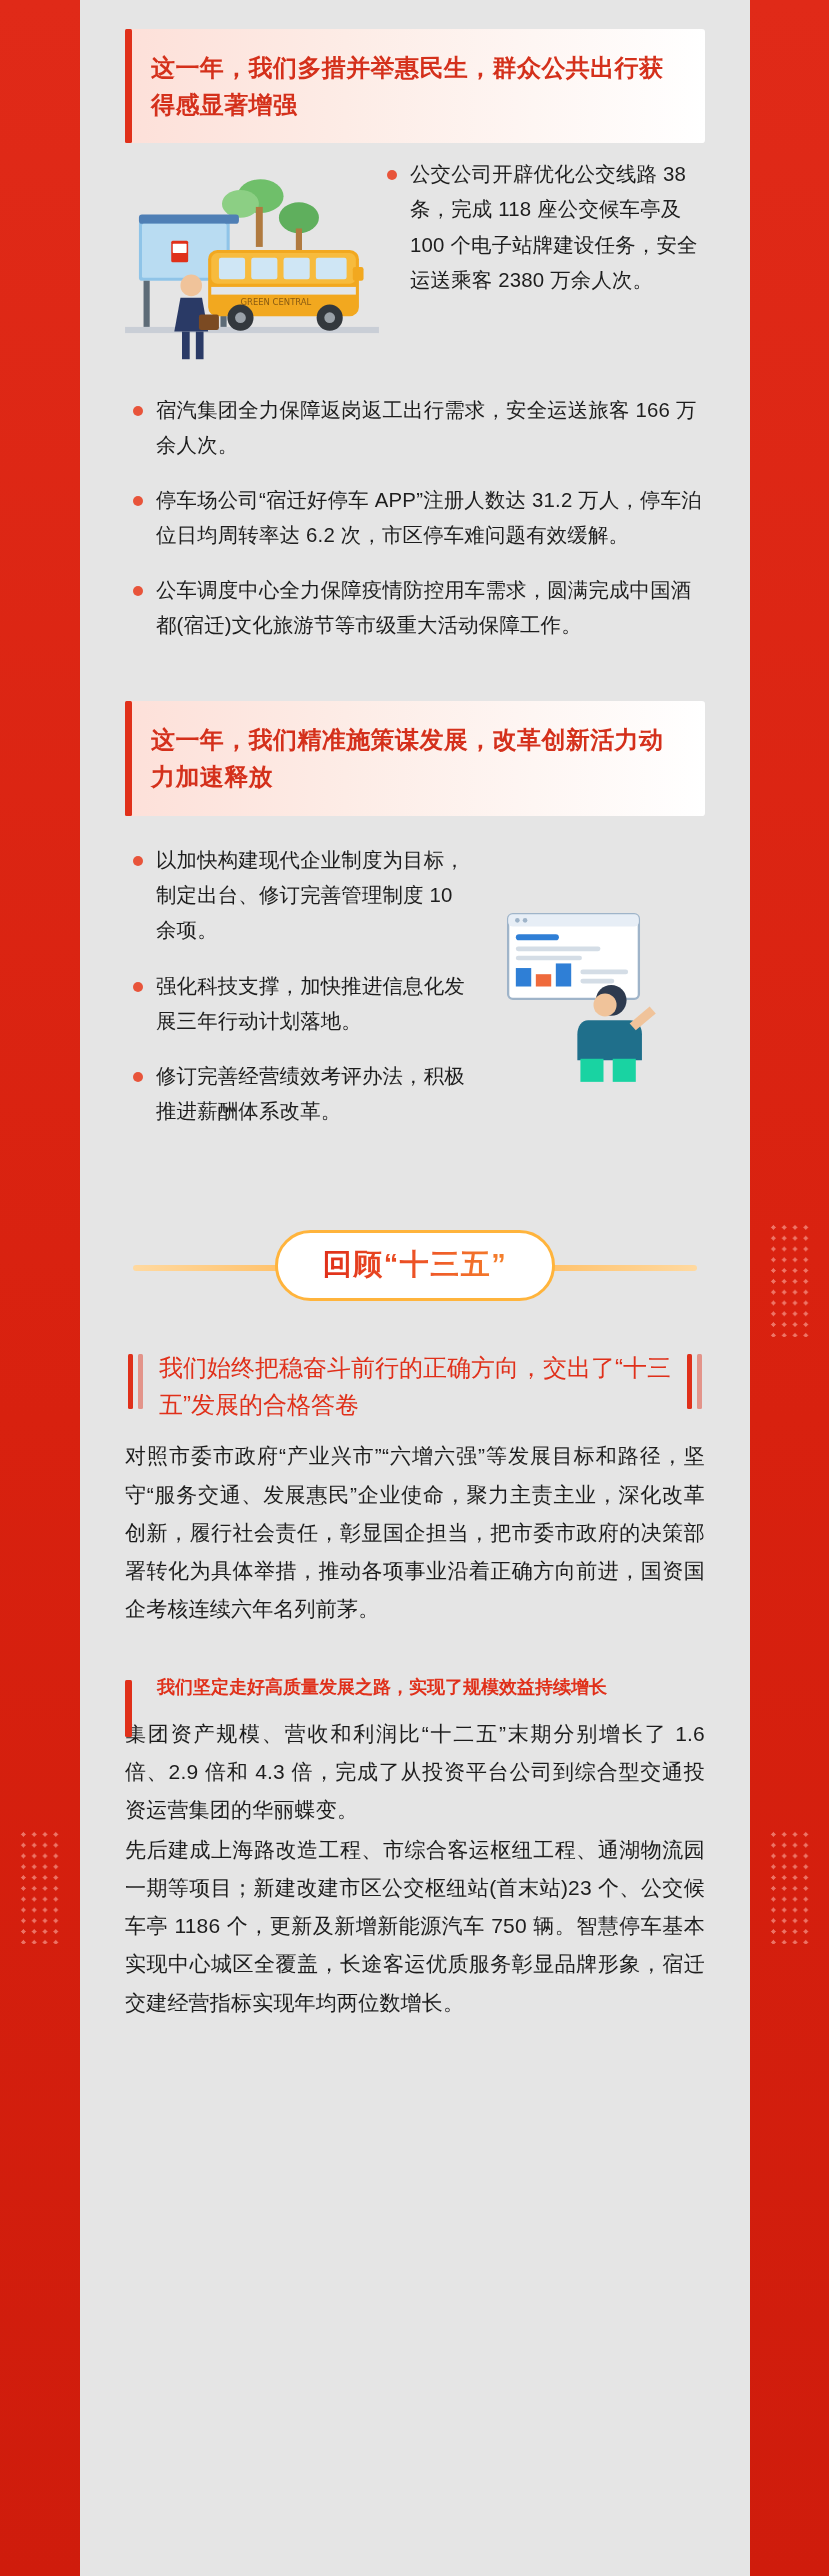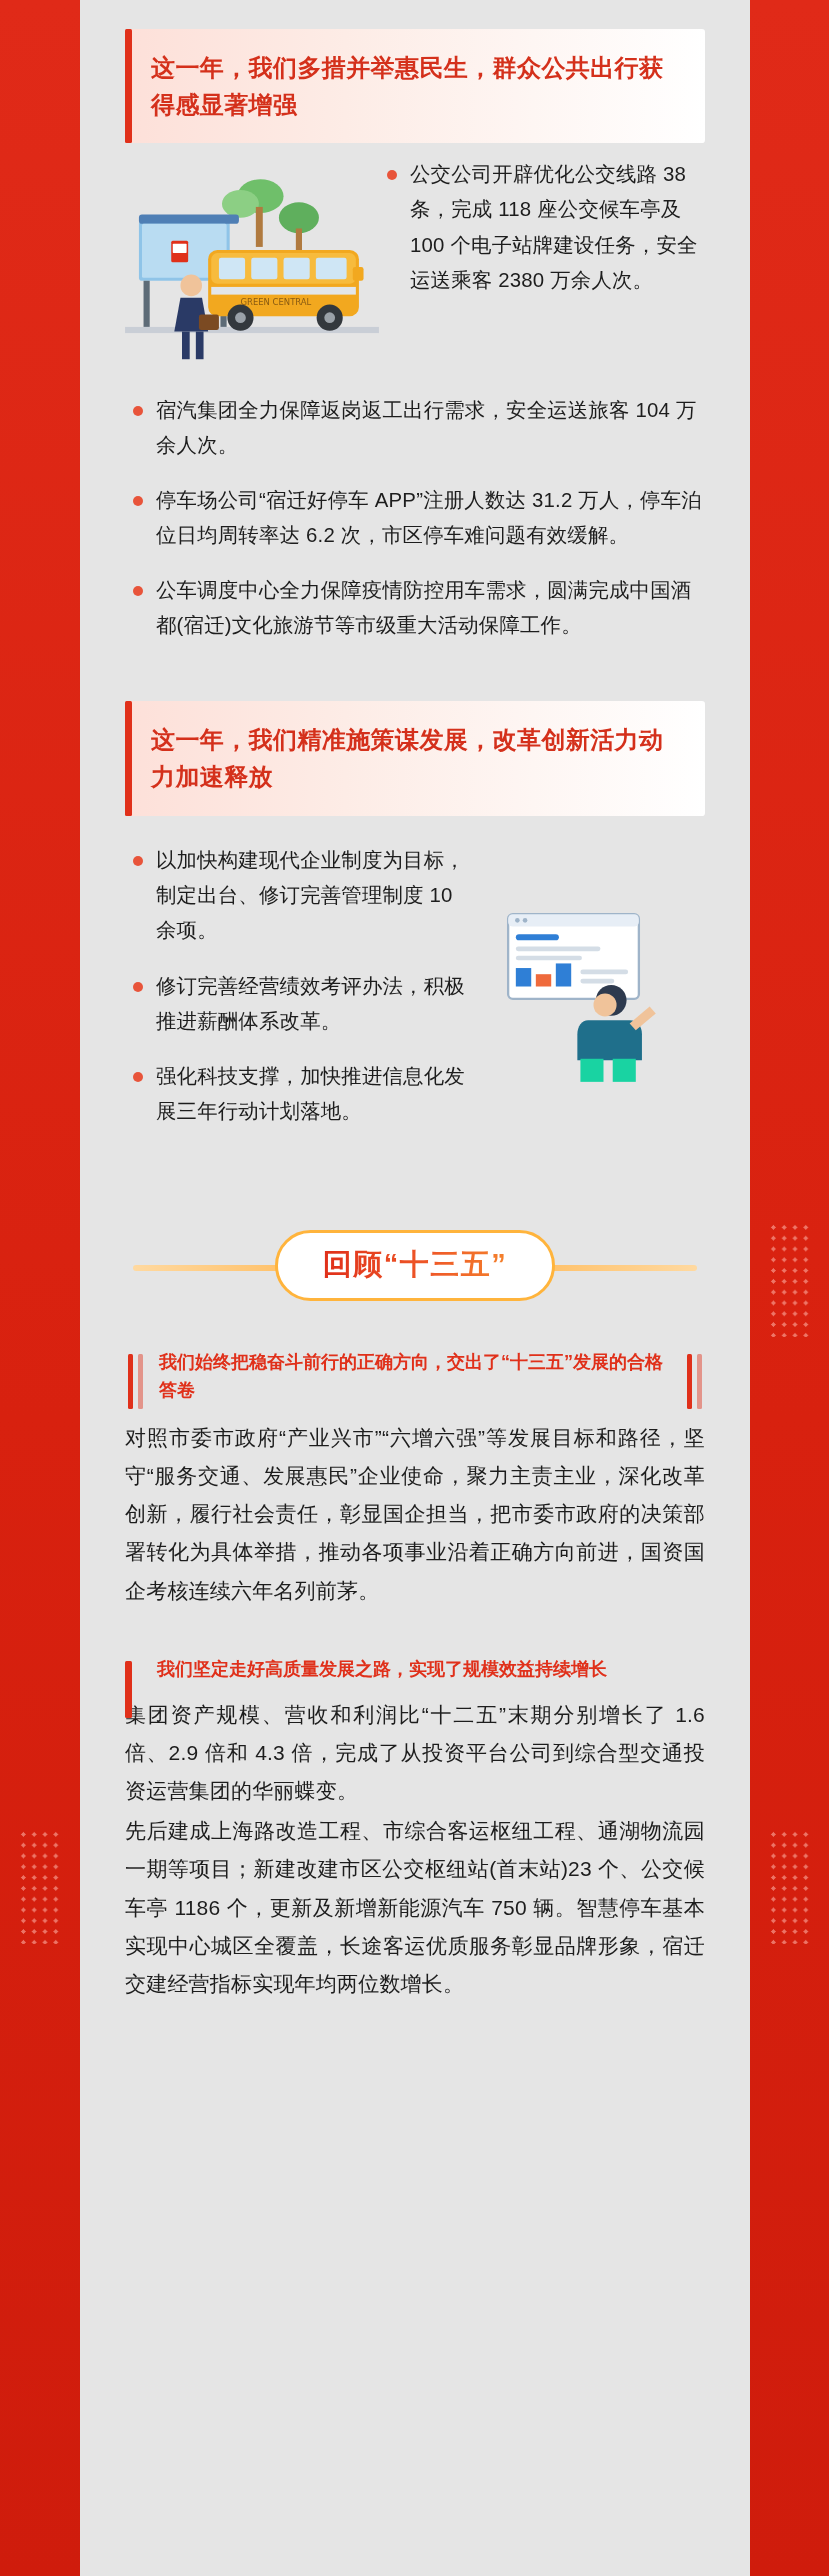--- a/index.html
+++ b/index.html
@@ -114,21 +114,21 @@
     background:linear-gradient(90deg,#e0301a 0%,#ef5a28 60%,#f4812c 100%);
     -webkit-background-clip:text;background-clip:text;color:transparent;
     font-size:29px;font-weight:bold;letter-spacing:1.5px;
   }
 
   
   .dblhead{
     position:relative;
     margin:41px 0 14px 0;
     padding:0 34px;
-    color:#e0301a;font-size:18px;font-weight:bold;line-height:1.55;
+    color:#e0301a;font-size:24px;font-weight:normal;line-height:1.55;
   }
   .dblhead .bars-l,.dblhead .bars-r{
     position:absolute;top:4.6px;display:flex;gap:4.6px;
   }
   .dblhead .bars-l{left:3.1px;}
   .dblhead .bars-r{right:3.1px;}
   .dblhead .bars-l i,.dblhead .bars-r i{
     display:block;width:5.4px;height:55px;background:#e0301a;border-radius:1.5px;
   }
   .dblhead .bars-l i:nth-child(2),.dblhead .bars-r i:nth-child(2){opacity:.45;}
@@ -211,35 +211,35 @@
           </svg>
         </div>
         <div class="txt">
           <ul class="blist">
             <li>公交公司开辟优化公交线路 38 条，完成 118 座公交候车亭及 100 个电子站牌建设任务，安全运送乘客 2380 万余人次。</li>
           </ul>
         </div>
       </div>
 
       <ul class="blist">
-        <li>宿汽集团全力保障返岗返工出行需求，安全运送旅客 104 万余人次。</li>
+        <li>宿汽集团全力保障返岗返工出行需求，安全运送旅客 166 万余人次。</li>
         <li>停车场公司“宿迁好停车 APP”注册人数达 31.2 万人，停车泊位日均周转率达 6.2 次，市区停车难问题有效缓解。</li>
         <li>公车调度中心全力保障疫情防控用车需求，圆满完成中国酒都(宿迁)文化旅游节等市级重大活动保障工作。</li>
       </ul>
 
       <div class="grad-card" style="margin-top:58px;">
         <div class="t">这一年，我们精准施策谋发展，改革创新活力动力加速释放</div>
       </div>
 
       <div class="row-illus2">
         <div class="txt" style="padding-right:7.7px;">
           <ul class="blist">
             <li>以加快构建现代企业制度为目标，制定出台、修订完善管理制度 10 余项。</li>
+            <li>强化科技支撑，加快推进信息化发展三年行动计划落地。</li>
             <li>修订完善经营绩效考评办法，积极推进薪酬体系改革。</li>
-            <li>强化科技支撑，加快推进信息化发展三年行动计划落地。</li>
           </ul>
         </div>
         <div class="illus-chart">
           <svg viewBox="0 0 290 230" width="223" height="177" aria-hidden="true">
 
             <rect x="34" y="8" width="170" height="110" rx="6" fill="#ffffff" stroke="#9fb4c9" stroke-width="3"></rect>
             <rect x="34" y="8" width="170" height="16" rx="6" fill="#e7eef6"></rect>
             <circle cx="46" cy="16" r="3" fill="#9fb4c9"></circle>
             <circle cx="56" cy="16" r="3" fill="#9fb4c9"></circle>
             <rect x="44" y="34" width="56" height="8" rx="4" fill="#2f7fd6"></rect>

